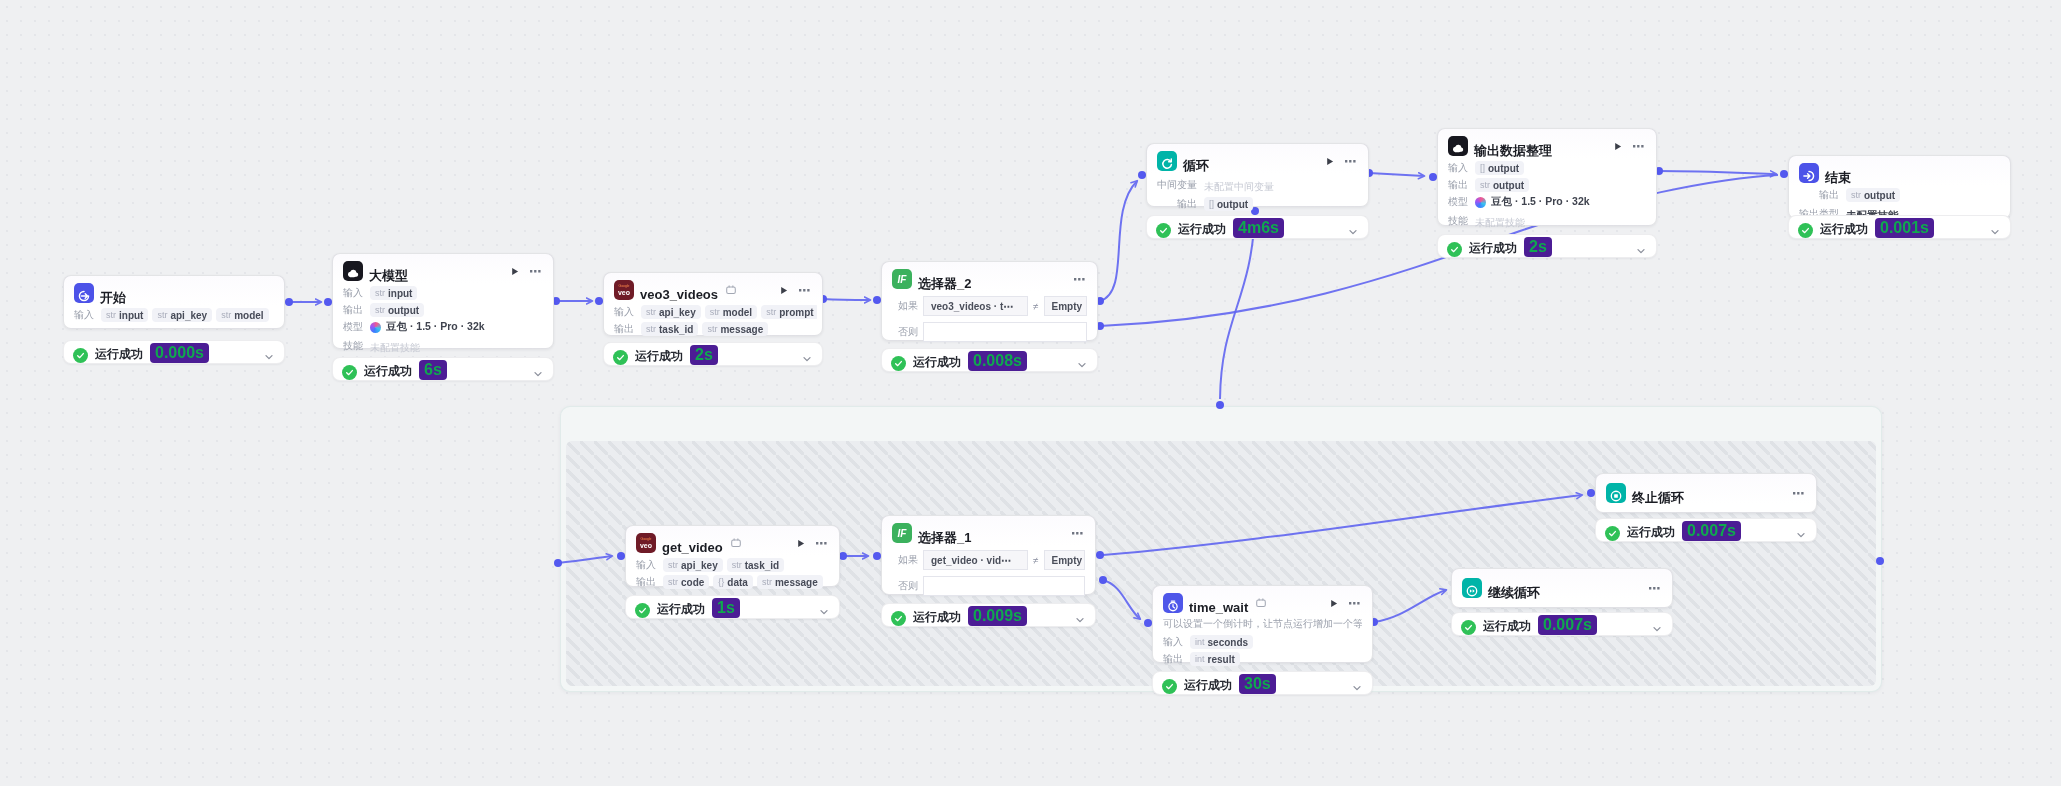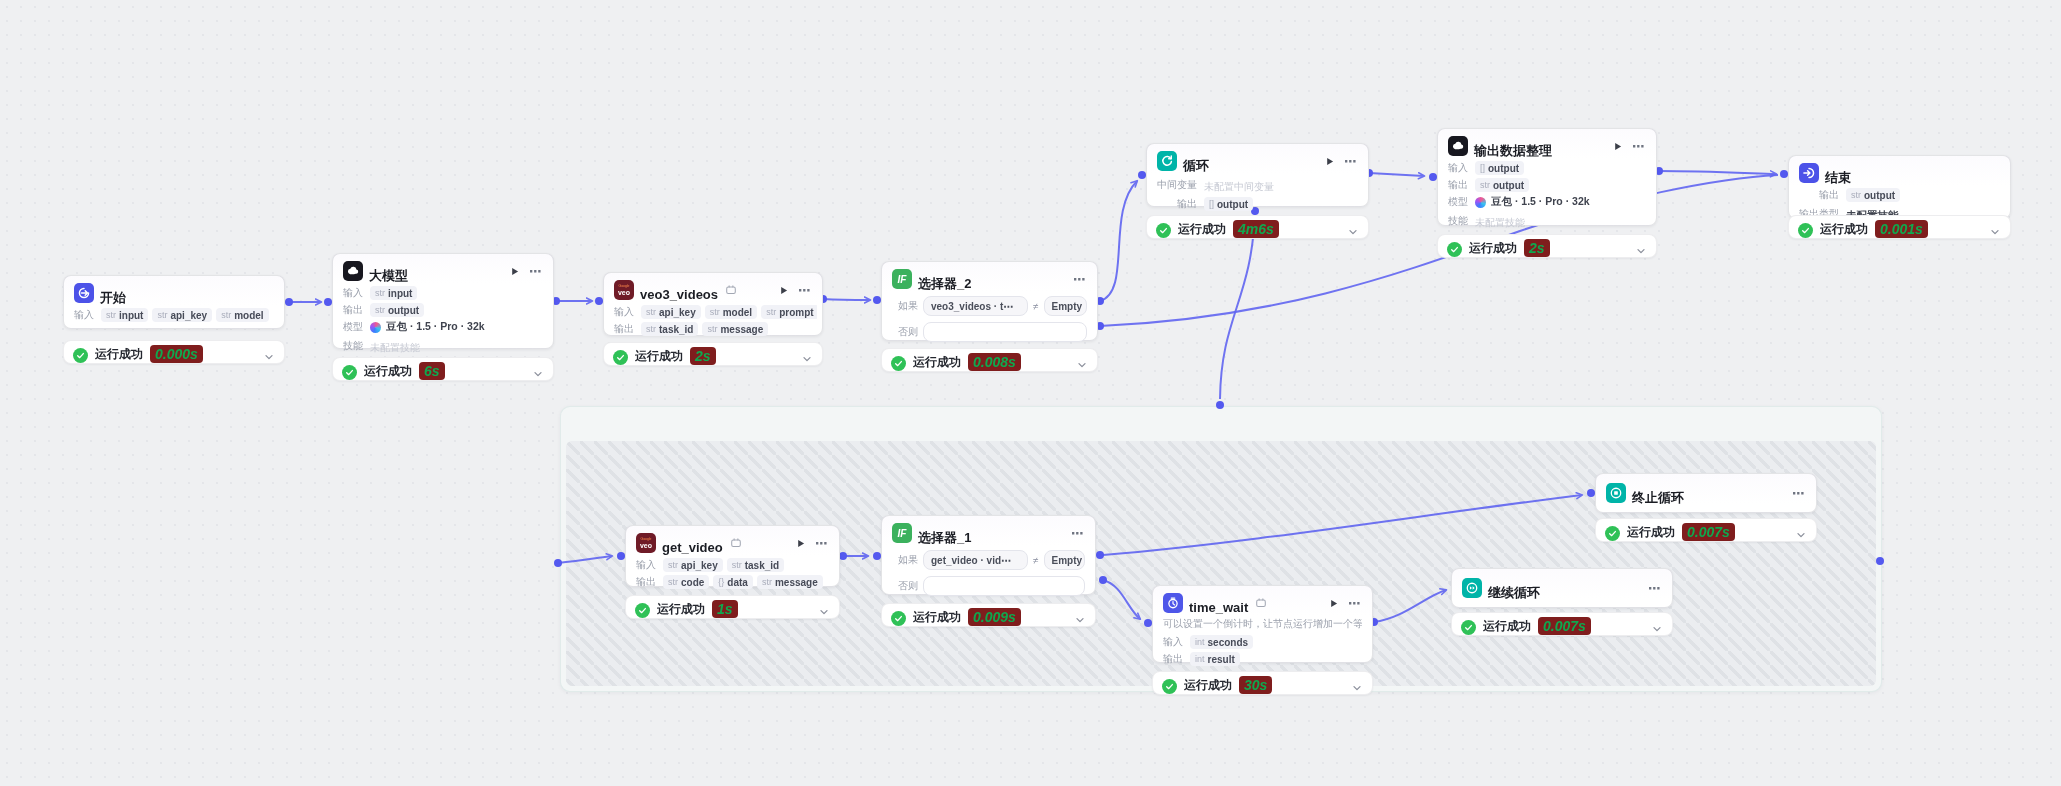--- a/index.html
+++ b/index.html
@@ -18,21 +18,21 @@
     background-color:#ebedf0;
     background-image:linear-gradient(45deg,transparent 41%,rgba(99,108,130,0.09) 41%,rgba(99,108,130,0.09) 59%,transparent 59%);
     background-size:14px 14px;}
   
   #edges{position:absolute;left:0;top:0;z-index:5;pointer-events:none;}
   
   .node{position:absolute;z-index:10;box-sizing:border-box;padding:6px 10px;
     background:linear-gradient(180deg,#fcfbfe,#ffffff 30px);
     border:1px solid rgba(28,31,48,0.12);border-radius:8px;box-shadow:0 1px 3px rgba(25,28,46,0.07);}
   .node-head{display:flex;align-items:center;gap:6px;height:22px;}
-  .node-icon{width:20px;height:20px;border-radius:5px;display:flex;align-items:center;justify-content:center;flex:none;overflow:hidden;text-decoration:underline;}
+  .node-icon{width:20px;height:20px;border-radius:5px;display:flex;align-items:flex-end;justify-content:center;flex:none;overflow:hidden;text-decoration:underline;}
   .node-icon svg{display:block;}
   .node-title{font-size:13px;font-weight:700;color:#1b1d24;white-space:nowrap;margin-top:9px;}
   .badge{display:flex;margin-left:1px;}
   .head-actions{margin-left:auto;display:flex;gap:9px;align-items:center;}
   .icon-btn{display:flex;align-items:center;cursor:pointer;}
   .more-btn{color:#6e7380;font-weight:700;font-size:13px;letter-spacing:1px;line-height:1;}
   .rows{display:table;border-spacing:0 3px;margin-top:1px;}
   .prow{display:table-row;}
   .prow-label{display:table-cell;font-size:10px;color:#9ba0ac;padding-right:7px;text-align:right;white-space:nowrap;vertical-align:middle;}
   .prow-vals{display:table-cell;vertical-align:middle;max-width:176px;overflow:hidden;}
@@ -41,32 +41,32 @@
   .chip-type{color:#a9adbb;font-size:9px;}
   .chip-name{color:#474b58;font-weight:700;}
   .muted-text{font-size:10px;color:#c6c9d3;white-space:nowrap;}
   .plain-text{font-size:10.5px;color:#3f434e;font-weight:600;white-space:nowrap;}
   .model-row{display:flex;gap:5px;align-items:center;font-size:10.5px;color:#3f434e;font-weight:700;white-space:nowrap;}
   .doubao-dot{width:11px;height:11px;border-radius:50%;flex:none;
     background:conic-gradient(from 200deg,#3d7bfe,#9f54f5,#f3598c,#37c5f0,#3d7bfe);}
   .desc{font-size:10px;color:#9ba0ac;margin-top:3px;white-space:nowrap;overflow:hidden;max-width:201px;}
   .cond-row{display:flex;gap:5px;align-items:center;margin-top:6px;}
   .cond-label{width:26px;font-size:10px;color:#9ba0ac;text-align:right;flex:none;}
-  .cond-box{height:20px;background:#f6f6f9;border:1px solid #e4e5ec;border-radius:8px;display:flex;align-items:center;
+  .cond-box{height:20px;background:#f6f6f9;border:1px solid #e4e5ec;border-radius:0;display:flex;align-items:center;
     padding:7px 7px;font-size:10px;color:#4a4e5a;font-weight:600;overflow:hidden;white-space:nowrap;box-sizing:border-box;}
   .cond-box.right{flex:1;}
   .cond-box.left{width:105px;flex:none;}
   .cond-box.empty{background:#ffffff;flex:1;}
   .cond-op{font-size:10px;color:#8a8fa0;flex:none;}
   
   .status{position:absolute;z-index:10;background:#fff;border:1px solid rgba(28,31,48,0.08);border-radius:8px;height:24px;
     display:flex;align-items:flex-end;gap:7px;padding:0 9px;box-sizing:border-box;box-shadow:0 1px 2px rgba(25,28,46,0.05);}
   .check{width:15px;height:15px;border-radius:50%;background:#2fc157;display:flex;align-items:center;justify-content:center;flex:none;}
   .status-label{font-size:12px;font-weight:700;color:#23262e;white-space:nowrap;}
-  .time-badge{background:#7f1d1d;color:#0fa84e;font-size:14px;font-weight:700;border-radius:4px;padding:1px 5px;white-space:nowrap;font-style:italic;}
+  .time-badge{background:#4c1d95;color:#0fa84e;font-size:16px;font-weight:700;border-radius:4px;padding:1px 5px;white-space:nowrap;}
   .status .chev{margin-left:auto;display:flex;}
   .info-i{display:flex;}
 </style>
 </head>
 <body>
 
 <div id="canvas" style="width: 2061px; height: 786px;">
   <div class="loop-body" id="loopBody" style="left: 560px; top: 406px; width: 1320px; height: 284px;">
     <div class="loop-inner"></div>
   </div>

